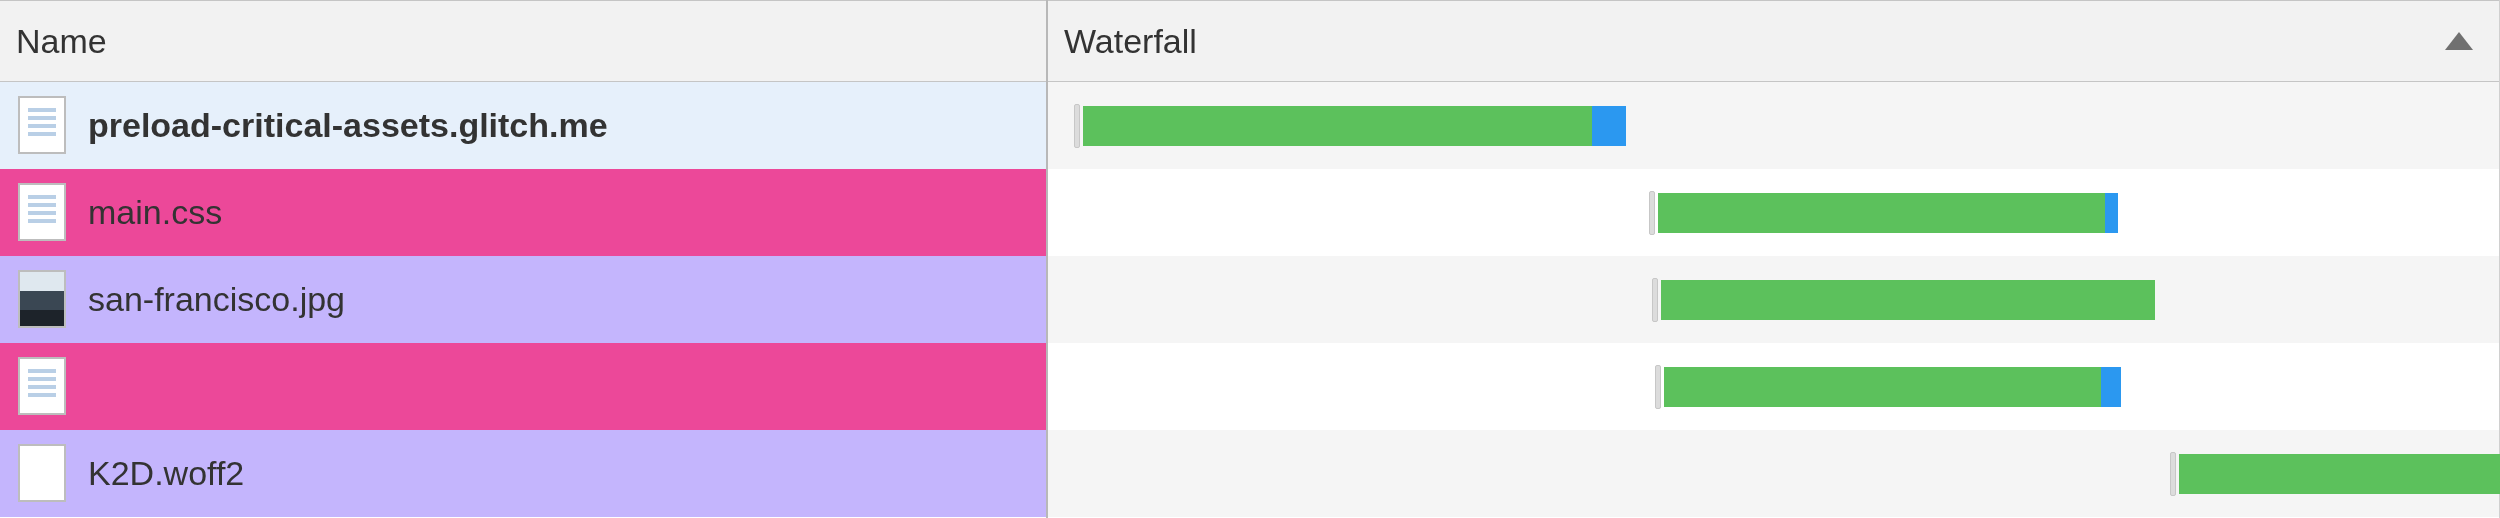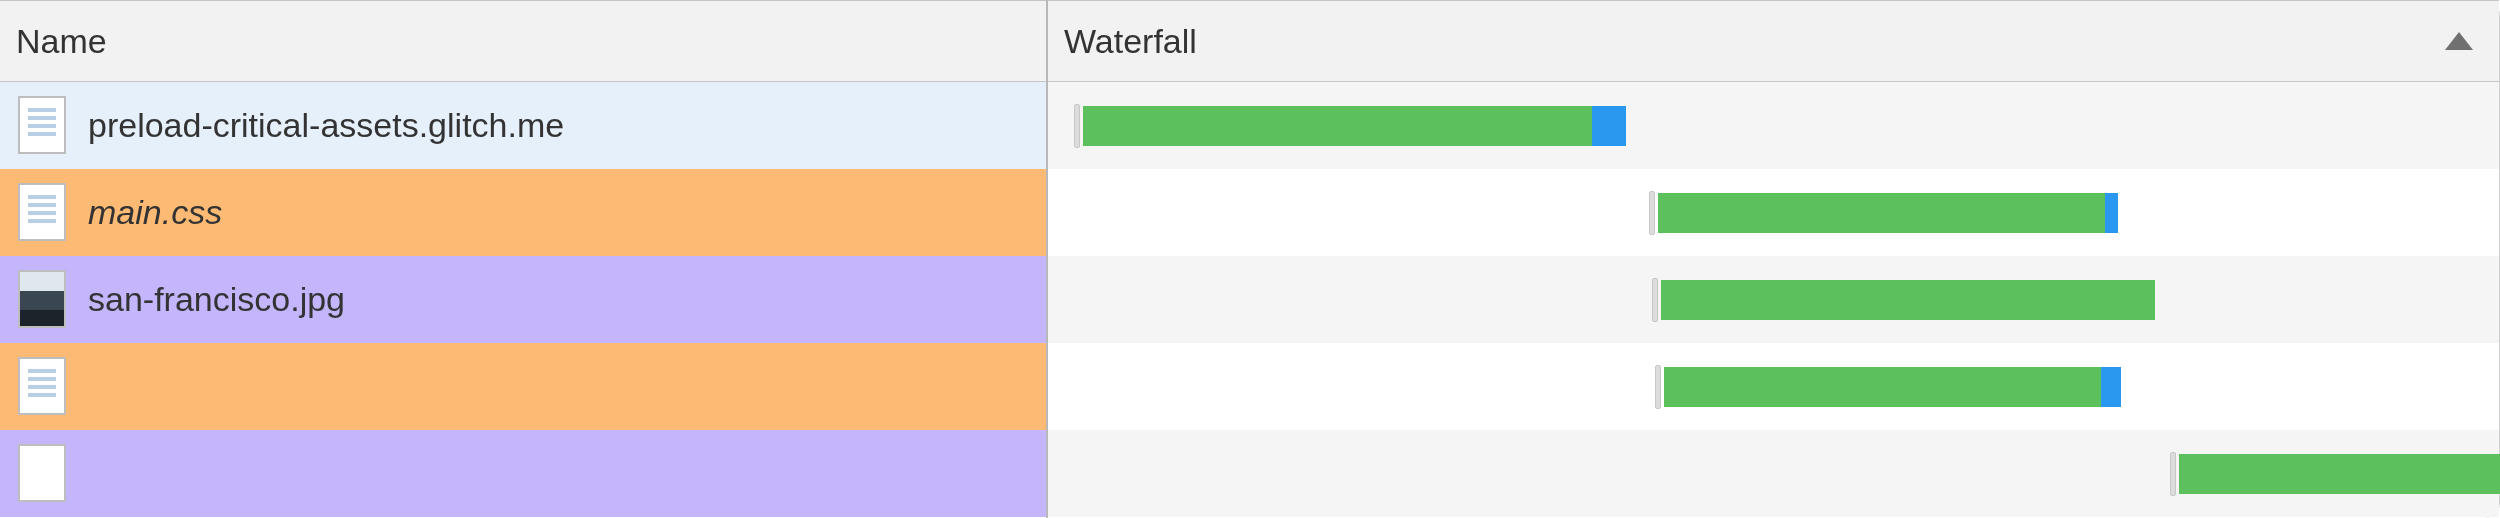--- a/index.html
+++ b/index.html
@@ -9,21 +9,21 @@
     font-size: 32px;
     color: #333;
     background: #fff;
   }
 
   .panel { display: flex; width: 100%; height: 100%; }
 
   
   .col { position: relative; }
   .col-name { width: 1048px; border-right: 2px solid #b8b8b8; }
-  .col-waterfall { flex: 1; border-right: 1px solid #d0d0d0; border-radius: 15px; }
+  .col-waterfall { flex: 1; border-right: 1px solid #d0d0d0; }
 
   
   .header {
     height: 82px;
     background: #f2f2f2;
     border-top: 1px solid #c5c5c5;
     border-bottom: 1px solid #c5c5c5;
     display: flex;
     align-items: center;
     padding: 0 16px;
@@ -48,22 +48,22 @@
   .rows { }
   .row {
     height: 87px;
     display: flex;
     align-items: center;
     padding-left: 18px;
     border-bottom: 1px solid rgba(0,0,0,0);
   }
   .row.selected { background: #e6f0fb; }
   .row.odd      { background: #c4b5fd; }
-  .row.even     { background: #fdba74; font-style: italic; }
-  .row.selected.odd { background: #e6f0fb; }
+  .row.even     { background: #ec4899; }
+  .row.selected.odd { background: #e6f0fb; font-weight: bold; }
 
   .file-icon {
     width: 48px; height: 58px;
     border: 2px solid #bdbdbd;
     background: #fff;
     margin-right: 22px;
     position: relative;
     flex-shrink: 0;
     overflow: hidden;
   }
@@ -145,20 +145,21 @@
         </div>
         <div class="row odd">
           <div class="file-icon img"></div>
           <span class="file-name">san-francisco.jpg</span>
         </div>
         <div class="row even">
           <div class="file-icon doc"></div>
         </div>
         <div class="row odd">
           <div class="file-icon blank"></div>
+          <span class="file-name">K2D.woff2</span>
         </div>
       </div>
   </div>
 
   <div class="col col-waterfall">
     <div class="header">
       <span class="label">Waterfall</span>
       <span class="sort-arrow"></span>
     </div>
     <div class="wf-rows" id="wf-rows">

